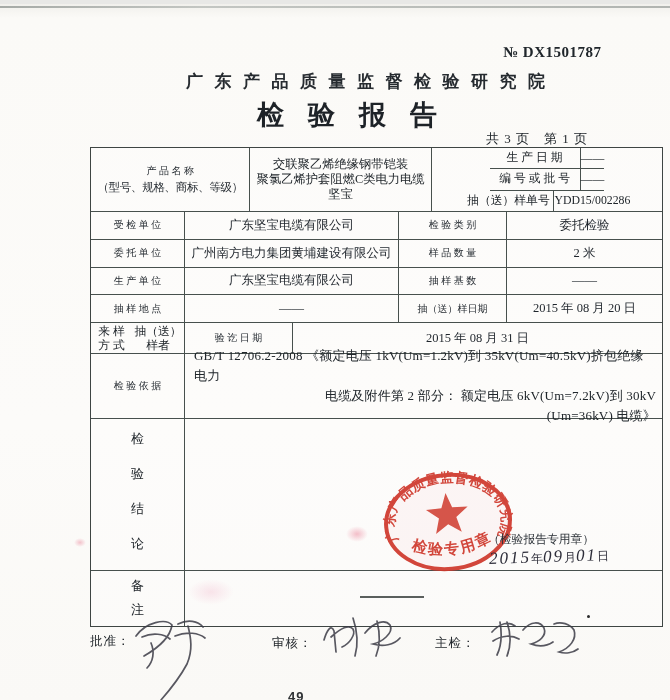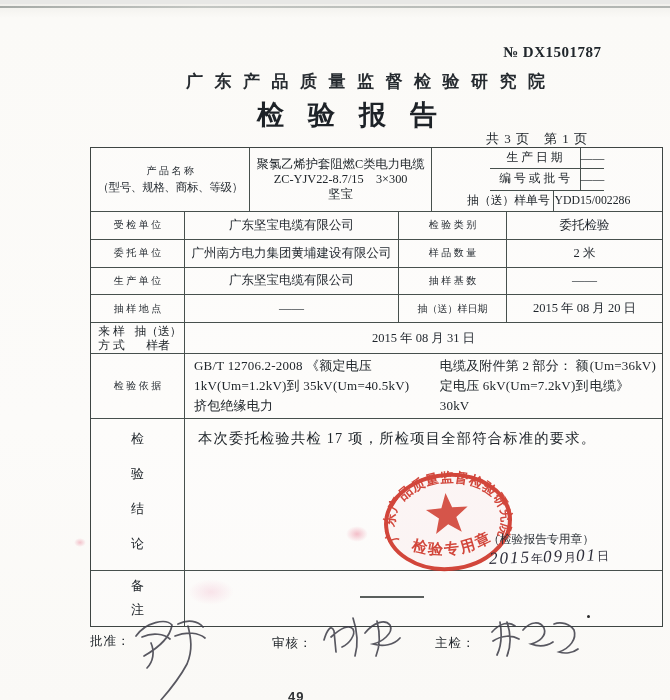--- a/index.html
+++ b/index.html
@@ -43,21 +43,21 @@
   .r-info { height:28px; }
   .r-info.tall { height:31px; }
   .c1 { width:94px; }
   .c2 { width:214px; }
   .c3 { width:108px; }
   .c4 { flex:1; }
   .two-line { font-size:11.8px; line-height:14.5px; }
 
   
   .r-basis { height:65px; }
-  .c-basis { flex:1; align-items:flex-start; justify-content:center;
+  .c-basis { flex:1; flex-direction:column; align-items:flex-end; justify-content:center;
     text-align:left; font-size:13px; line-height:20px; padding:2px 6px 2px 9px; letter-spacing:.2px; }
   .c-basis .bl2 { padding-left:30px; }
 
   
   .r-conc { height:153px; position:relative; }
   .v-label { flex-direction:column; justify-content:space-between; padding:11px 0 17px; font-size:13px; }
   .c-conc { flex:1; position:relative; align-items:flex-start; justify-content:flex-start; }
   .conc-text { padding:10px 6px 0 13px; font-size:14.3px; letter-spacing:1.2px; text-align:left; }
   .stamp-note { position:absolute; left:397px; top:113px; font-size:11.8px; color:#2c3238; white-space:nowrap; }
   .stamp-date { position:absolute; left:398px; top:128px; white-space:nowrap; color:#2e2e3a;
@@ -105,22 +105,22 @@
   <div class="pages-info">共 3 页　第 1 页</div>
 
   <div class="report-table">
 
     <div class="trow r1">
       <div class="tcell c-prod-label">
         <div class="lbl">产 品 名 称</div>
         <div class="lbl sub">（型号、规格、商标、等级）</div>
       </div>
       <div class="tcell c-prod-value">
+        <div>交联聚乙烯绝缘钢带铠装</div>
         <div>聚氯乙烯护套阻燃C类电力电缆</div>
-        <div>ZC-YJV22-8.7/15　3×300</div>
         <div>坚宝</div>
       </div>
       <div class="tcell c-side last">
         <div class="srow">
           <div class="sl">生 产 日 期</div>
           <div class="sv">——</div>
         </div>
         <div class="srow">
           <div class="sl">编 号 或 批 号</div>
           <div class="sv">——</div>
@@ -156,41 +156,39 @@
       <div class="tcell c2 val">——</div>
       <div class="tcell c3 lbl">抽（送）样日期</div>
       <div class="tcell c4 val last">2015 年 08 月 20 日</div>
     </div>
 
     <div class="trow r-info tall">
       <div class="tcell c1 two-line">
         <div>来 样 方 式</div>
         <div>抽（送）样者</div>
       </div>
+      <div class="tcell c3 lbl">验 讫 日 期</div>
       <div class="tcell c4 val last">2015 年 08 月 31 日</div>
     </div>
 
     <div class="trow r-basis">
       <div class="tcell c1 lbl">检 验 依 据</div>
       <div class="tcell c-basis last">
         <div>GB/T 12706.2-2008 《额定电压 1kV(Um=1.2kV)到 35kV(Um=40.5kV)挤包绝缘电力</div>
         <div class="bl2">电缆及附件第 2 部分： 额定电压 6kV(Um=7.2kV)到 30kV</div>
         <div>(Um=36kV) 电缆》</div>
       </div>
     </div>
 
     <div class="trow r-conc">
       <div class="tcell c1 v-label">
         <span>检</span>
         <span>验</span>
         <span>结</span>
         <span>论</span>
-      </div>
-      <div class="tcell c-conc last">
-        <div class="conc-text">本次委托检验共检 17 项，所检项目全部符合标准的要求。</div>
       </div>
 
       <div class="stamp-wrap">
         <svg width="138" height="106" viewBox="0 0 138 106" xmlns="http://www.w3.org/2000/svg">
           <ellipse class="seal-ring" cx="69" cy="53" rx="62" ry="47"></ellipse>
           <path id="sealArc" d="M 18.3 66.7 A 54 40 0 1 1 119.7 66.7" fill="none"></path>
           <path id="sealBottom" d="M 30 77 Q 69 93 108 77" fill="none"></path>
           <polygon fill="#cf392d" opacity="0.92" points="69,24 74.4,38.6 89.9,39.2 77.7,48.8 81.9,63.8 69,55.2 56.1,63.8 60.3,48.8 48.1,39.2 63.6,38.6"></polygon>
           <text class="seal-text" font-size="13.5" letter-spacing="0.5">
             <textPath href="#sealArc">广东产品质量监督检验研究院</textPath>

